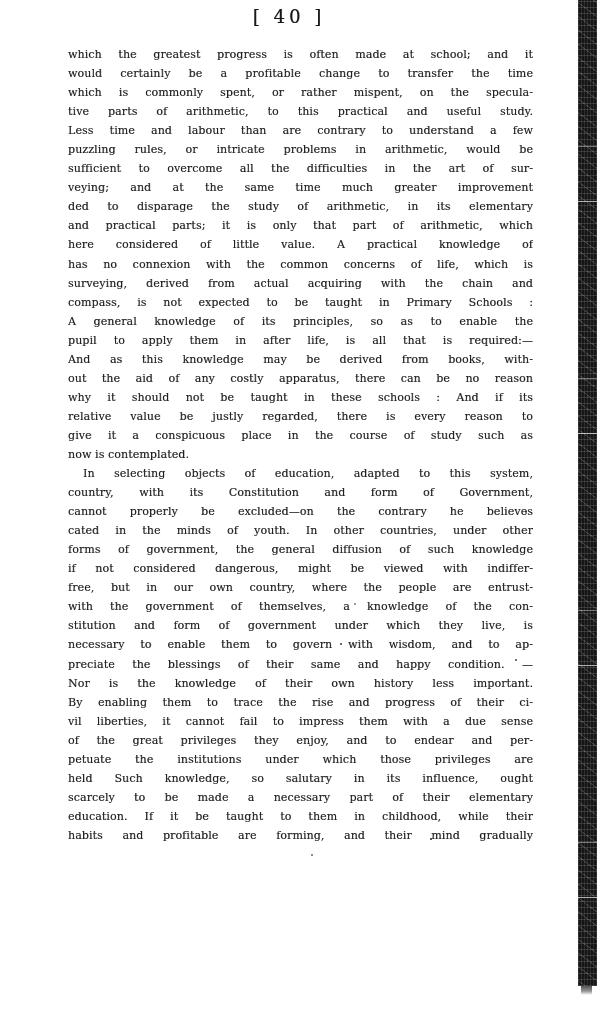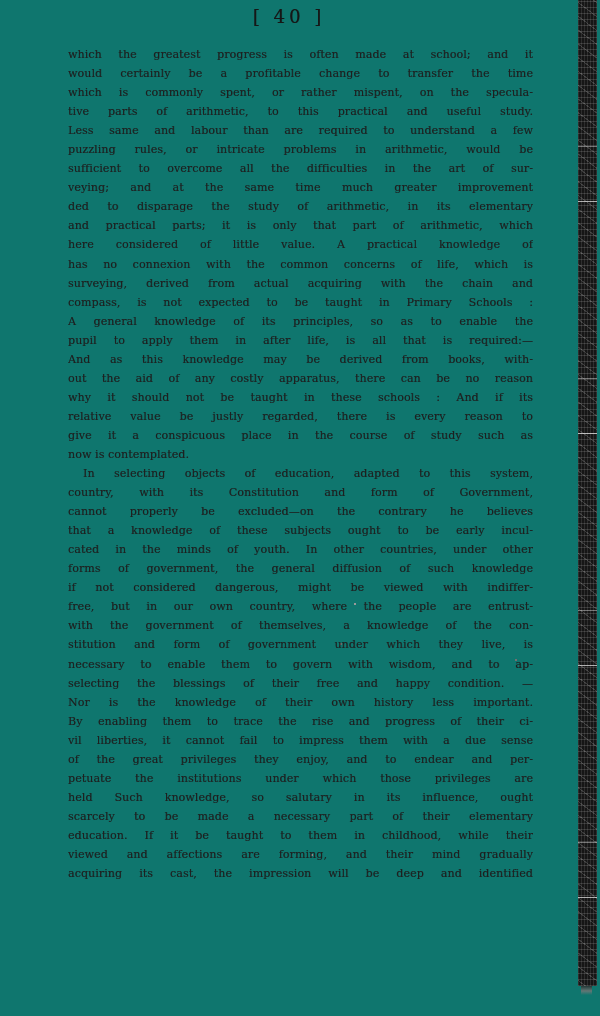--- a/index.html
+++ b/index.html
@@ -1,20 +1,20 @@
 <!DOCTYPE html>
 <html><head>
 <meta charset="utf-8">
 <style>
   html, body { margin: 0; padding: 0; background: #e8e8e4; }
   .page {
     position: relative;
     width: 600px;
     height: 1016px;
-    background: #0f766e;
+    background: #ffffff;
     overflow: hidden;
     font-family: "DejaVu Serif", "Liberation Serif", serif;
     color: #1f1f1f;
   }
   
   .specks {
     position: absolute; inset: 0; pointer-events: none;
     background-image:
       radial-gradient(circle, #6b6b6b 0 1px, transparent 1.4px),
       radial-gradient(circle, #8a8a8a 0 1px, transparent 1.4px),
@@ -86,21 +86,21 @@
 
 <div class="page">
   <div class="specks"></div>
   <div class="page-header">[ 40 ]</div>
   <div class="text-block">
       <div class="para short-last">
         <div class="line">which the greatest progress is often made at school; and it</div>
         <div class="line">would certainly be a profitable change to transfer the time</div>
         <div class="line">which is commonly spent, or rather mispent, on the specula-</div>
         <div class="line">tive parts of arithmetic, to this practical and useful study.</div>
-        <div class="line">Less same and labour than are required to understand a few</div>
+        <div class="line">Less time and labour than are contrary to understand a few</div>
         <div class="line">puzzling rules, or intricate problems in arithmetic, would be</div>
         <div class="line">sufficient to overcome all the difficulties in the art of sur-</div>
         <div class="line">veying; and at the same time much greater improvement</div>
         <div class="line">ded to disparage the study of arithmetic, in its elementary</div>
         <div class="line">and practical parts; it is only that part of arithmetic, which</div>
         <div class="line">here considered of little value. A practical knowledge of</div>
         <div class="line">has no connexion with the common concerns of life, which is</div>
         <div class="line">surveying, derived from actual acquiring with the chain and</div>
         <div class="line">compass, is not expected to be taught in Primary Schools :</div>
         <div class="line">A general knowledge of its principles, so as to enable the</div>
@@ -109,36 +109,34 @@
         <div class="line">out the aid of any costly apparatus, there can be no reason</div>
         <div class="line">why it should not be taught in these schools : And if its</div>
         <div class="line">relative value be justly regarded, there is every reason to</div>
         <div class="line">give it a conspicuous place in the course of study such as</div>
         <div class="line">now is contemplated.</div>
       </div>
       <div class="para indent-first">
         <div class="line">In selecting objects of education, adapted to this system,</div>
         <div class="line">country, with its Constitution and form of Government,</div>
         <div class="line">cannot properly be excluded—on the contrary he believes</div>
-        <div class="line">that a knowledge of these subjects ought to be early incul-</div>
         <div class="line">cated in the minds of youth. In other countries, under other</div>
         <div class="line">forms of government, the general diffusion of such knowledge</div>
         <div class="line">if not considered dangerous, might be viewed with indiffer-</div>
         <div class="line">free, but in our own country, where the people are entrust-</div>
         <div class="line">with the government of themselves, a knowledge of the con-</div>
         <div class="line">stitution and form of government under which they live, is</div>
         <div class="line">necessary to enable them to govern with wisdom, and to ap-</div>
-        <div class="line">selecting the blessings of their free and happy condition. —</div>
+        <div class="line">preciate the blessings of their same and happy condition. —</div>
         <div class="line">Nor is the knowledge of their own history less important.</div>
         <div class="line">By enabling them to trace the rise and progress of their ci-</div>
         <div class="line">vil liberties, it cannot fail to impress them with a due sense</div>
         <div class="line">of the great privileges they enjoy, and to endear and per-</div>
         <div class="line">petuate the institutions under which those privileges are</div>
         <div class="line">held  Such knowledge, so salutary in its influence, ought</div>
         <div class="line">scarcely to be made a necessary part of their elementary</div>
         <div class="line">education. If it be taught to them in childhood, while their</div>
-        <div class="line">viewed and affections are forming, and their mind gradually</div>
-        <div class="line">acquiring its cast, the impression will be deep and identified</div>
+        <div class="line">habits and profitable are forming, and their mind gradually</div>
       </div>
     </div>
   <div class="edge-strip"></div>
   <div class="edge-tail"></div>
 </div>
 
 </body></html>

